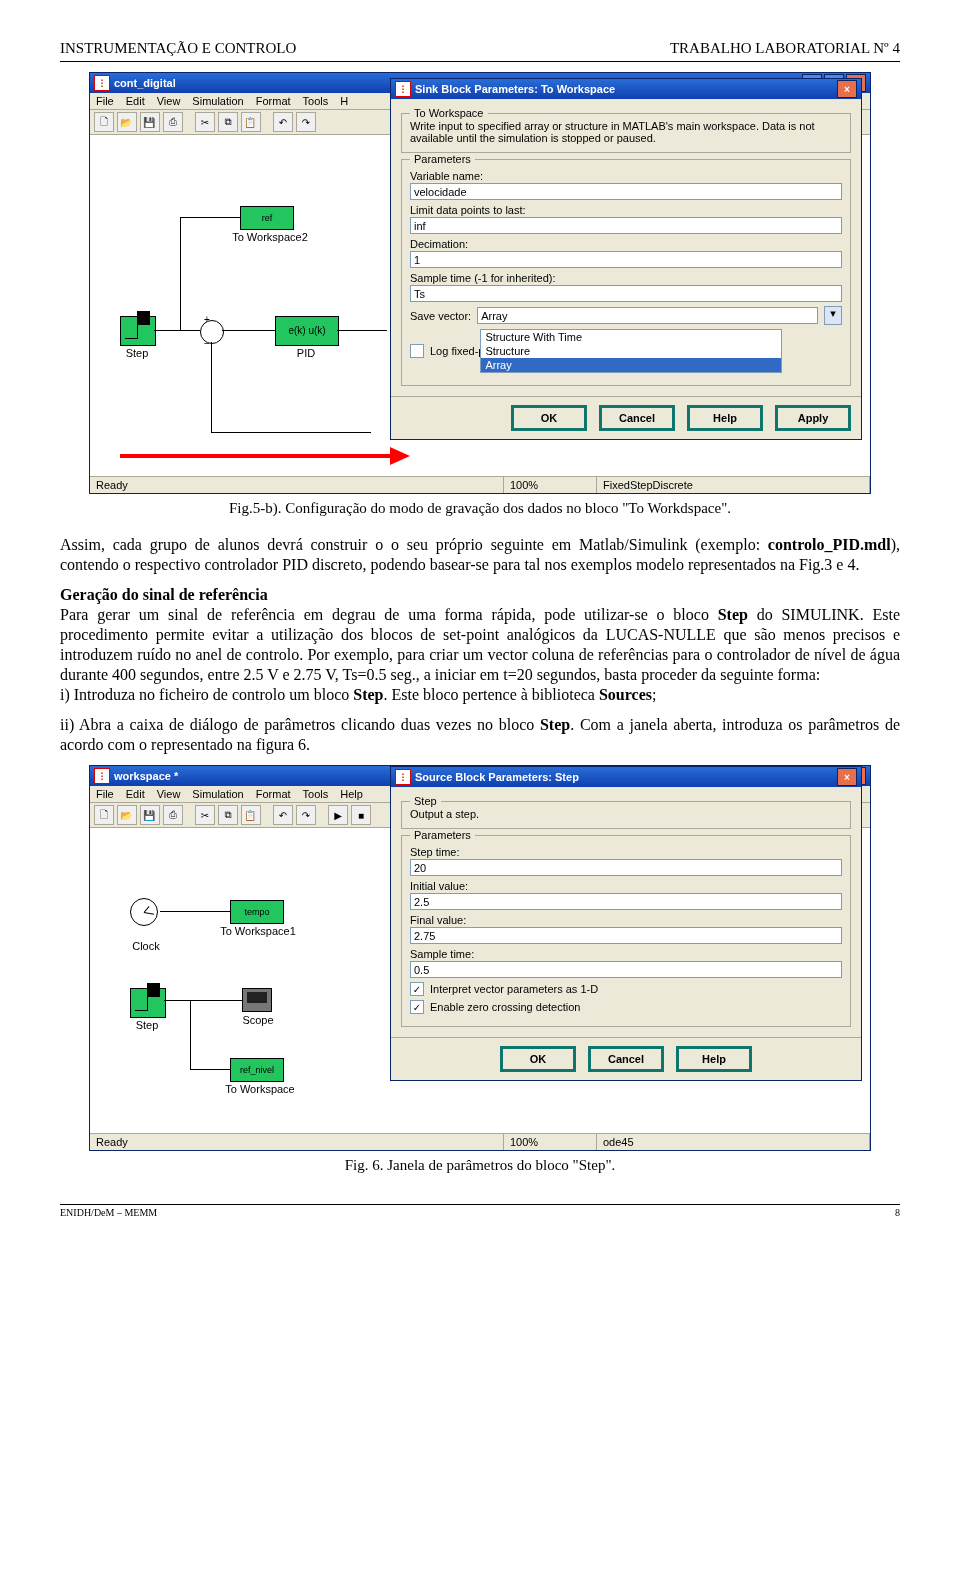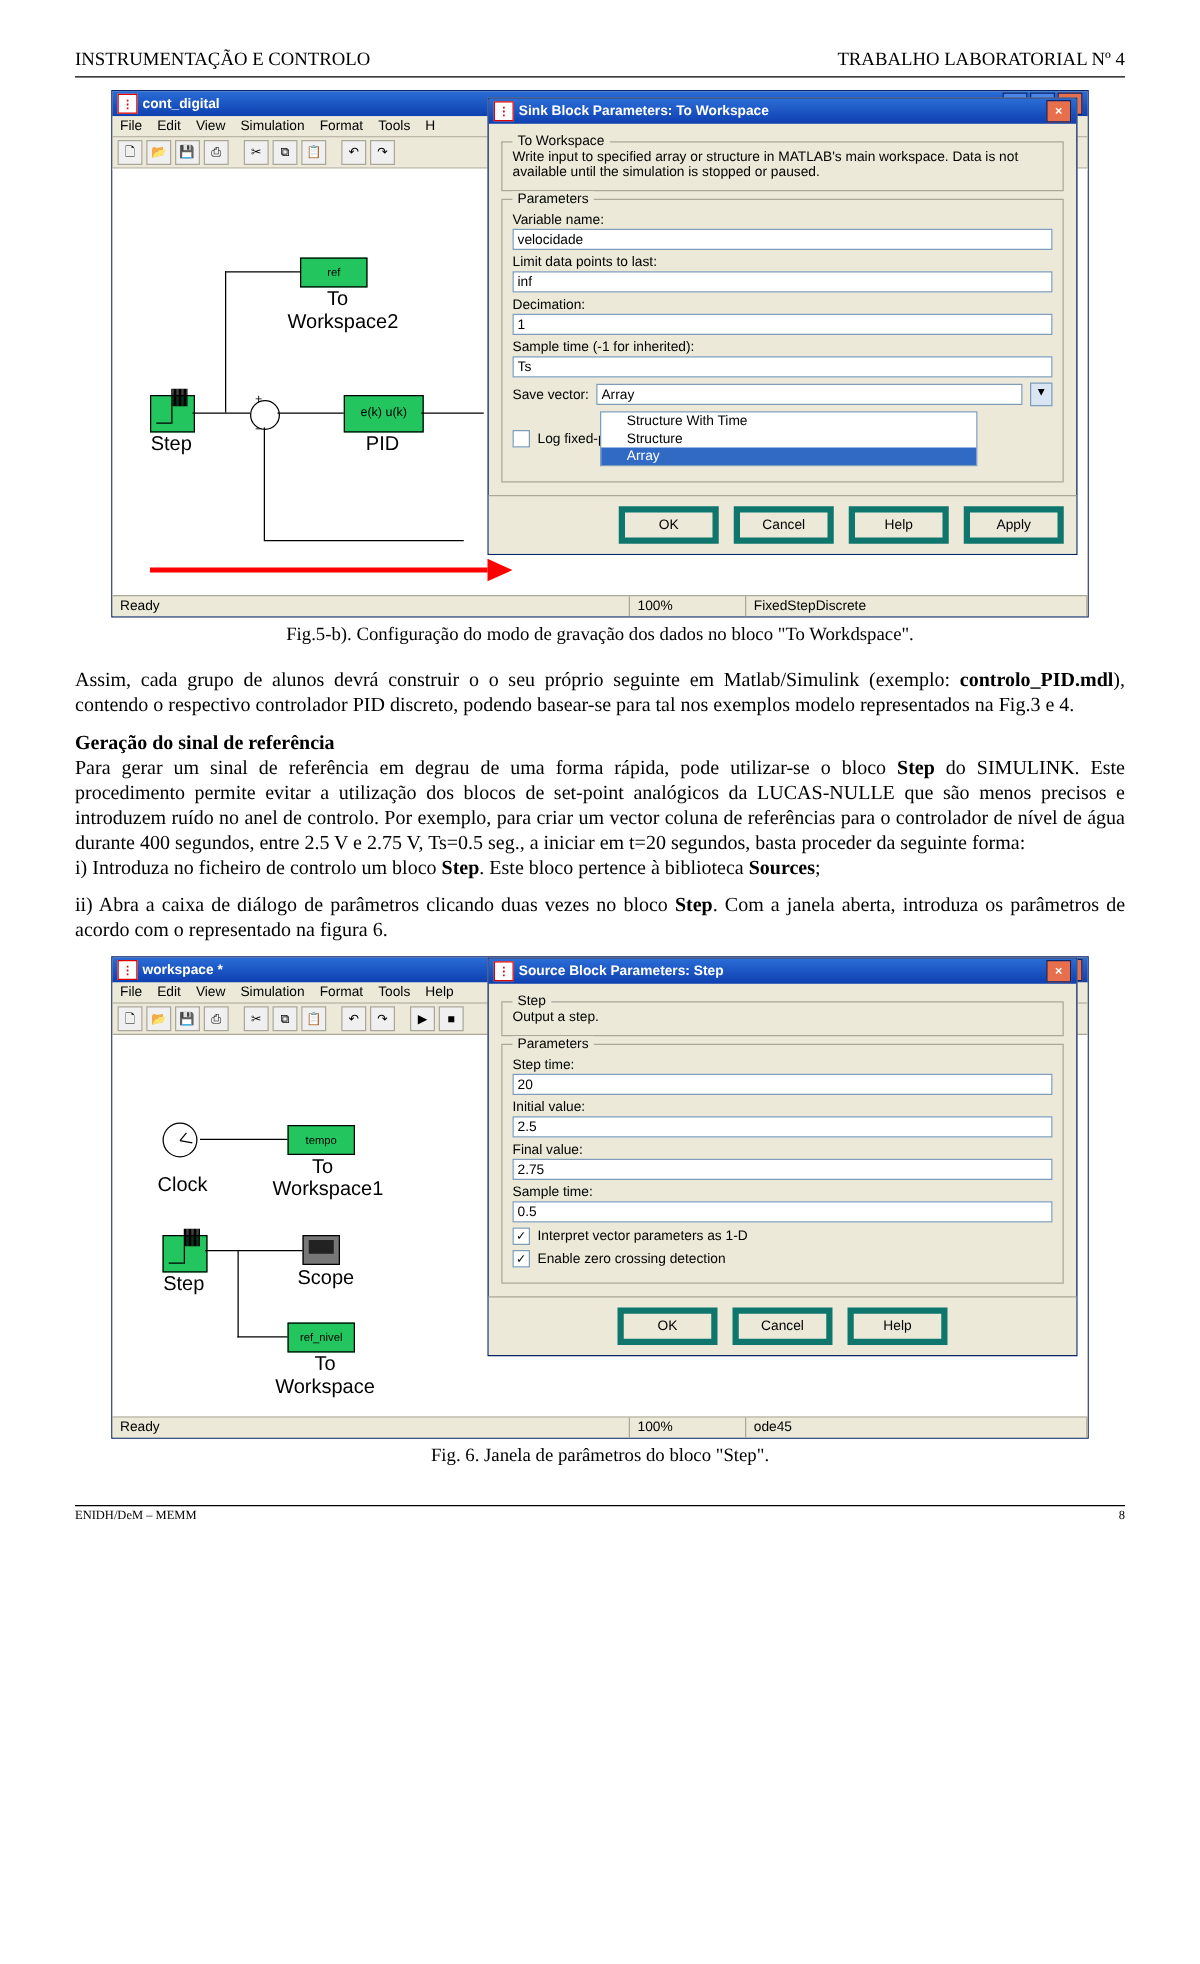--- a/index.html
+++ b/index.html
@@ -94,21 +94,21 @@
     background: #fff; height: 340px; position: relative; border-top: 1px solid #fff;
   }
   .statusbar {
     background: #ece9d8; border-top: 1px solid #aca899;
     display: flex; font-size: 11px;
   }
   .statusbar > div { padding: 2px 6px; border-right: 1px solid #aca899; }
 
   
   .blk { position: absolute; border: 1px solid #000; background: #22c55e; font-size: 10px; text-align: center; }
-  .blk-label { position: absolute; font-size: 16px; text-align: center; }
+  .blk-label { position: absolute; font-size: 11px; text-align: center; }
   .wire { position: absolute; background: #000; }
 
   
   .dlg {
     position: absolute; border: 1px solid #0a246a; background: #ece9d8;
     font-family: Tahoma, Arial, sans-serif; font-size: 11px;
   }
   .dlg .titlebar { font-size: 11px; }
   .dlg-body { padding: 8px 10px 4px 10px; }
   .grpbox {
@@ -119,31 +119,31 @@
     position: absolute; top: -7px; left: 8px; background: #ece9d8; padding: 0 4px;
   }
   .fld-label { margin: 4px 0 1px 0; }
   .txt {
     width: 100%; border: 1px solid #7f9db9; background: #fff; padding: 1px 3px;
     box-sizing: border-box; height: 17px; font-size: 11px;
   }
   .dropdown-open {
     border: 1px solid #7f9db9; background: #fff; width: 300px;
   }
-  .dropdown-open .opt { padding: 1px 20px; }
+  .dropdown-open .opt { padding: 1px 4px; }
   .dropdown-open .opt.sel { background: #316ac5; color: #fff; }
   .row { display: flex; align-items: center; gap: 6px; margin: 4px 0; }
   .dlg-btns {
     display: flex; gap: 12px; justify-content: flex-end; padding: 8px 10px;
     border-top: 1px solid #aca899; background: #ece9d8;
   }
   .dlg-btn {
-    min-width: 70px; height: 20px; border: 5px solid #0f766e;
+    min-width: 70px; height: 20px; border: 3px solid #0f766e;
     background: #ece9d8; font-size: 11px; text-align: center;
-    display: flex; align-items: center; justify-content: center;
+    display: flex; align-items: center; justify-content: center; font-weight: bold;
   }
   .ul-first::first-letter { text-decoration: underline; }
 
   .red-arrow {
     position: absolute; pointer-events: none;
   }
 
   
   .fig2-wrap .win-outer { width: 780px; }
   .simulink-canvas2 { background: #fff; height: 305px; position: relative; }

